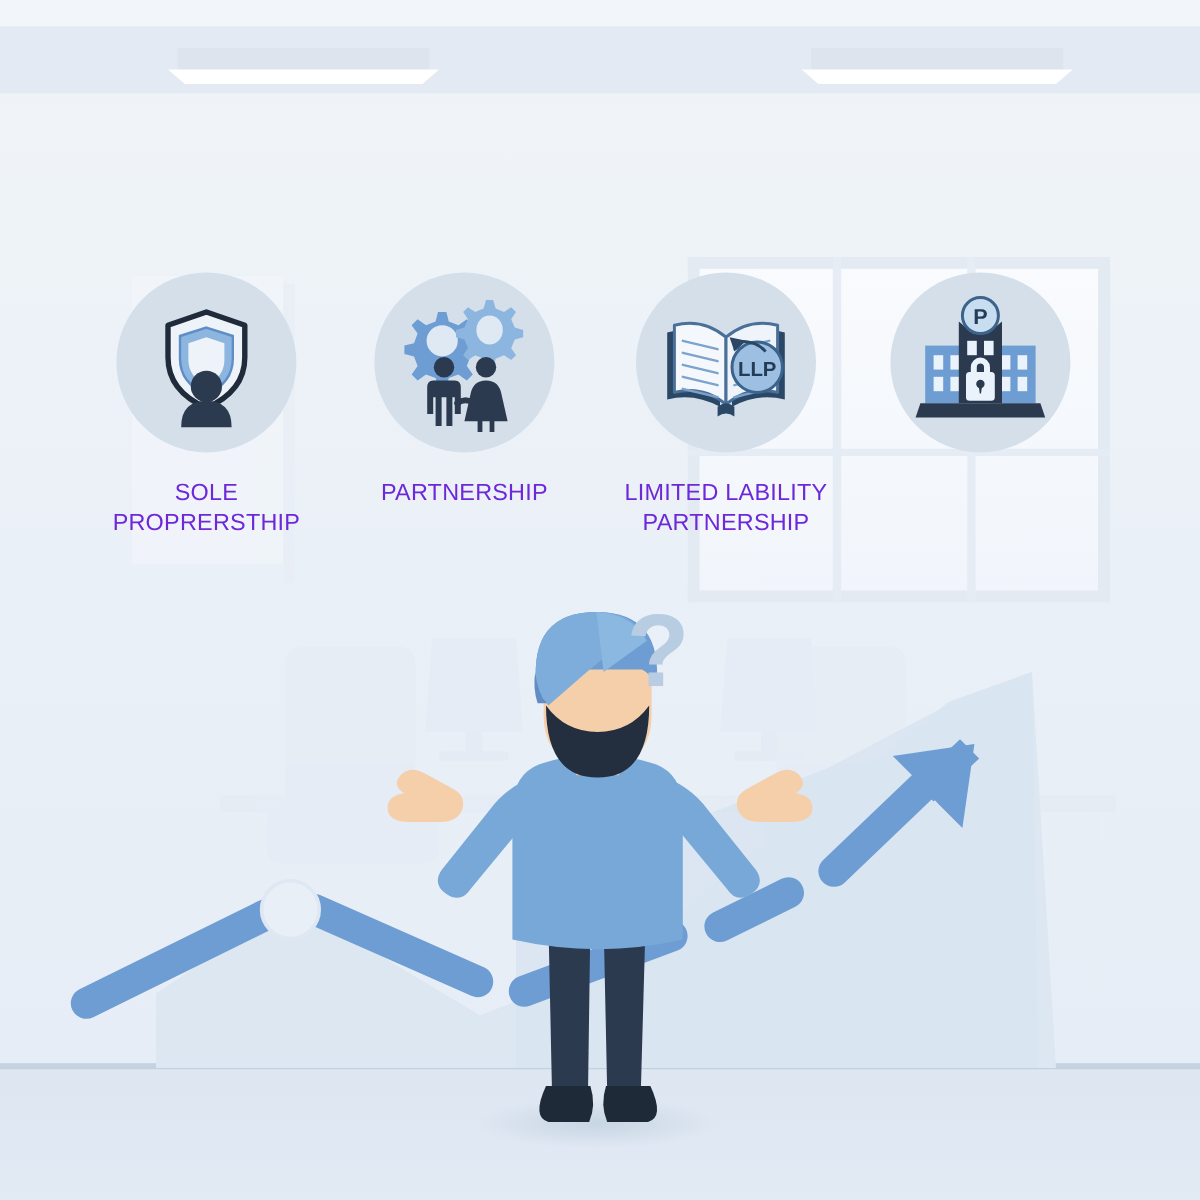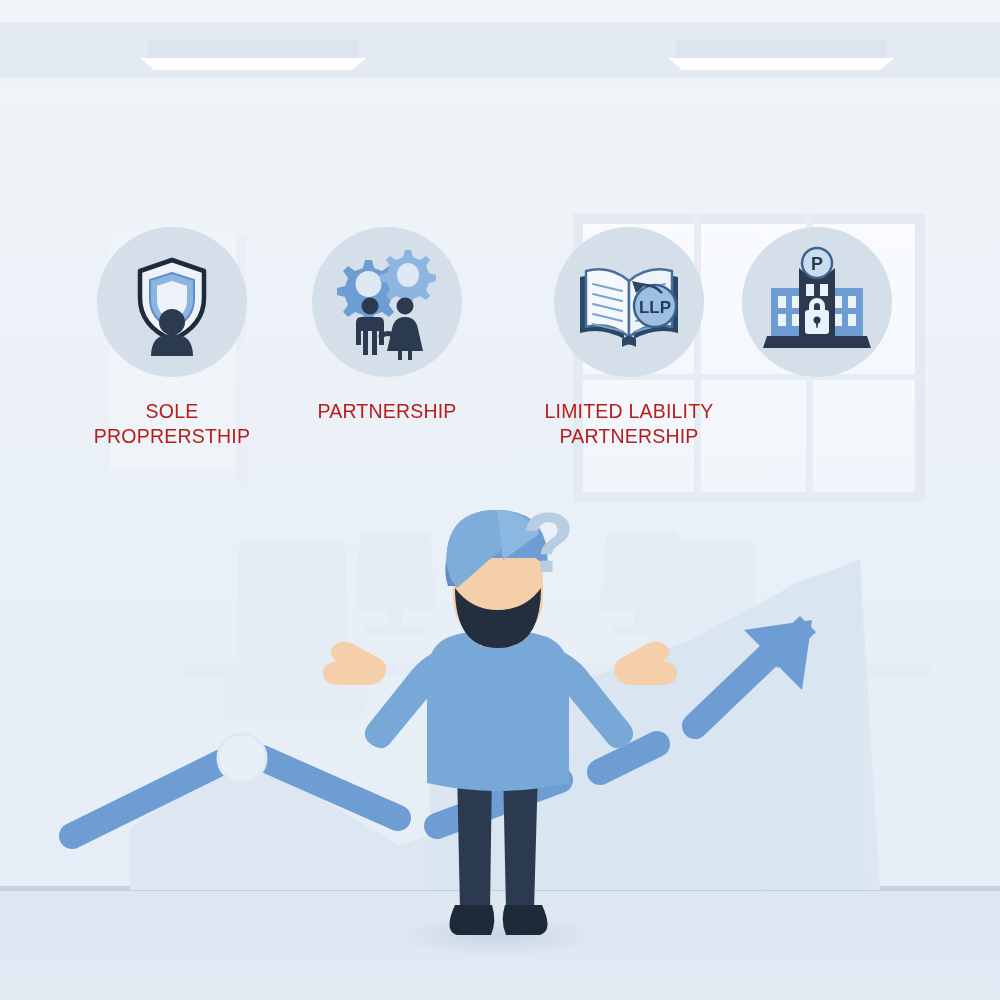--- a/index.html
+++ b/index.html
@@ -45,27 +45,27 @@
     background: #d4dfea;
     display: flex;
     align-items: center;
     justify-content: center;
   }
   .opt-label {
     margin-top: 22px;
     font-size: 19.5px;
     line-height: 25px;
     letter-spacing: 0.2px;
-    color: #b91c1c;
+    color: #6d28d9;
     text-transform: uppercase;
     white-space: pre-line;
   }
   #opt0 { left: 67px;  top: 227px; }
   #opt1 { left: 282px; top: 227px; }
-  #opt2 { left: 524px; top: 227px; }
+  #opt2 { left: 500px; top: 227px; }
   #opt3 { left: 712px; top: 227px; }
 </style>
 </head>
 <body>
 
 <div id="scene">
 
   <svg class="layer" viewBox="0 0 1000 1000">
     <defs>
       <linearGradient id="wallGrad" x1="0" y1="0" x2="0" y2="1">

